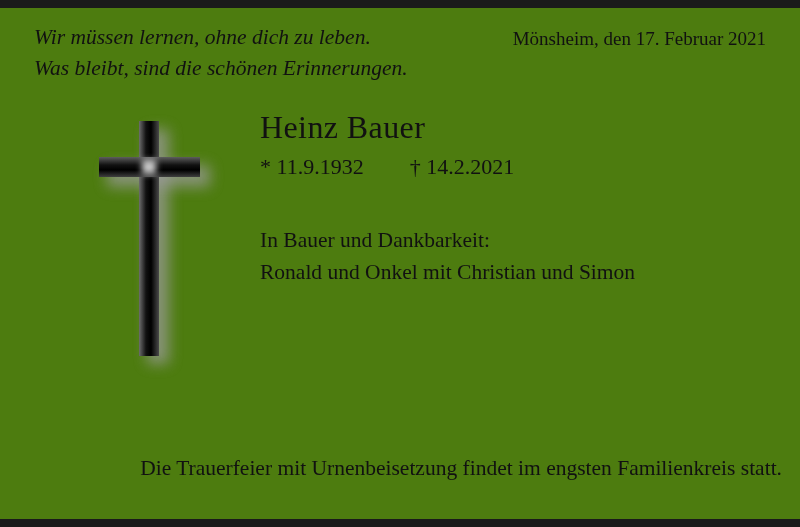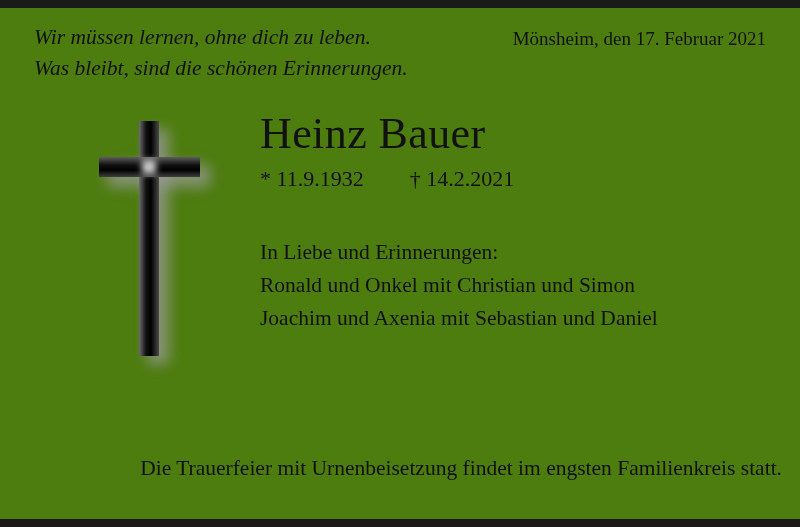--- a/index.html
+++ b/index.html
@@ -117,21 +117,21 @@
     width: 14px;
     height: 14px;
     background: #e9e9e9;
     filter: blur(3px);
     opacity: .85;
   }
   .details {
     margin-left: 230px;
   }
   .name {
-    font-size: 44px;
+    font-size: 32px;
     letter-spacing: .4px;
     line-height: 1.05;
   }
   .dates {
     margin-top: 9px;
     font-size: 22px;
     display: flex;
     gap: 46px;
     white-space: nowrap;
   }
@@ -179,23 +179,22 @@
       </div>
     </div>
 
     <div class="details">
       <div class="name">Heinz Bauer</div>
       <div class="dates">
         <span>* 11.9.1932</span>
         <span>† 14.2.2021</span>
       </div>
       <div class="dedication">
-        <div>In Liebe und Erinnerungen:</div>
+        <div>In Bauer und Dankbarkeit:</div>
         <div>Ronald und Onkel mit Christian und Simon</div>
-        <div>Joachim und Axenia mit Sebastian und Daniel</div>
       </div>
     </div>
 
   </div>
 
   <div class="closing">Die Trauerfeier mit Urnenbeisetzung findet im engsten Familienkreis statt.</div>
 
 </div>
 
 </body></html>

